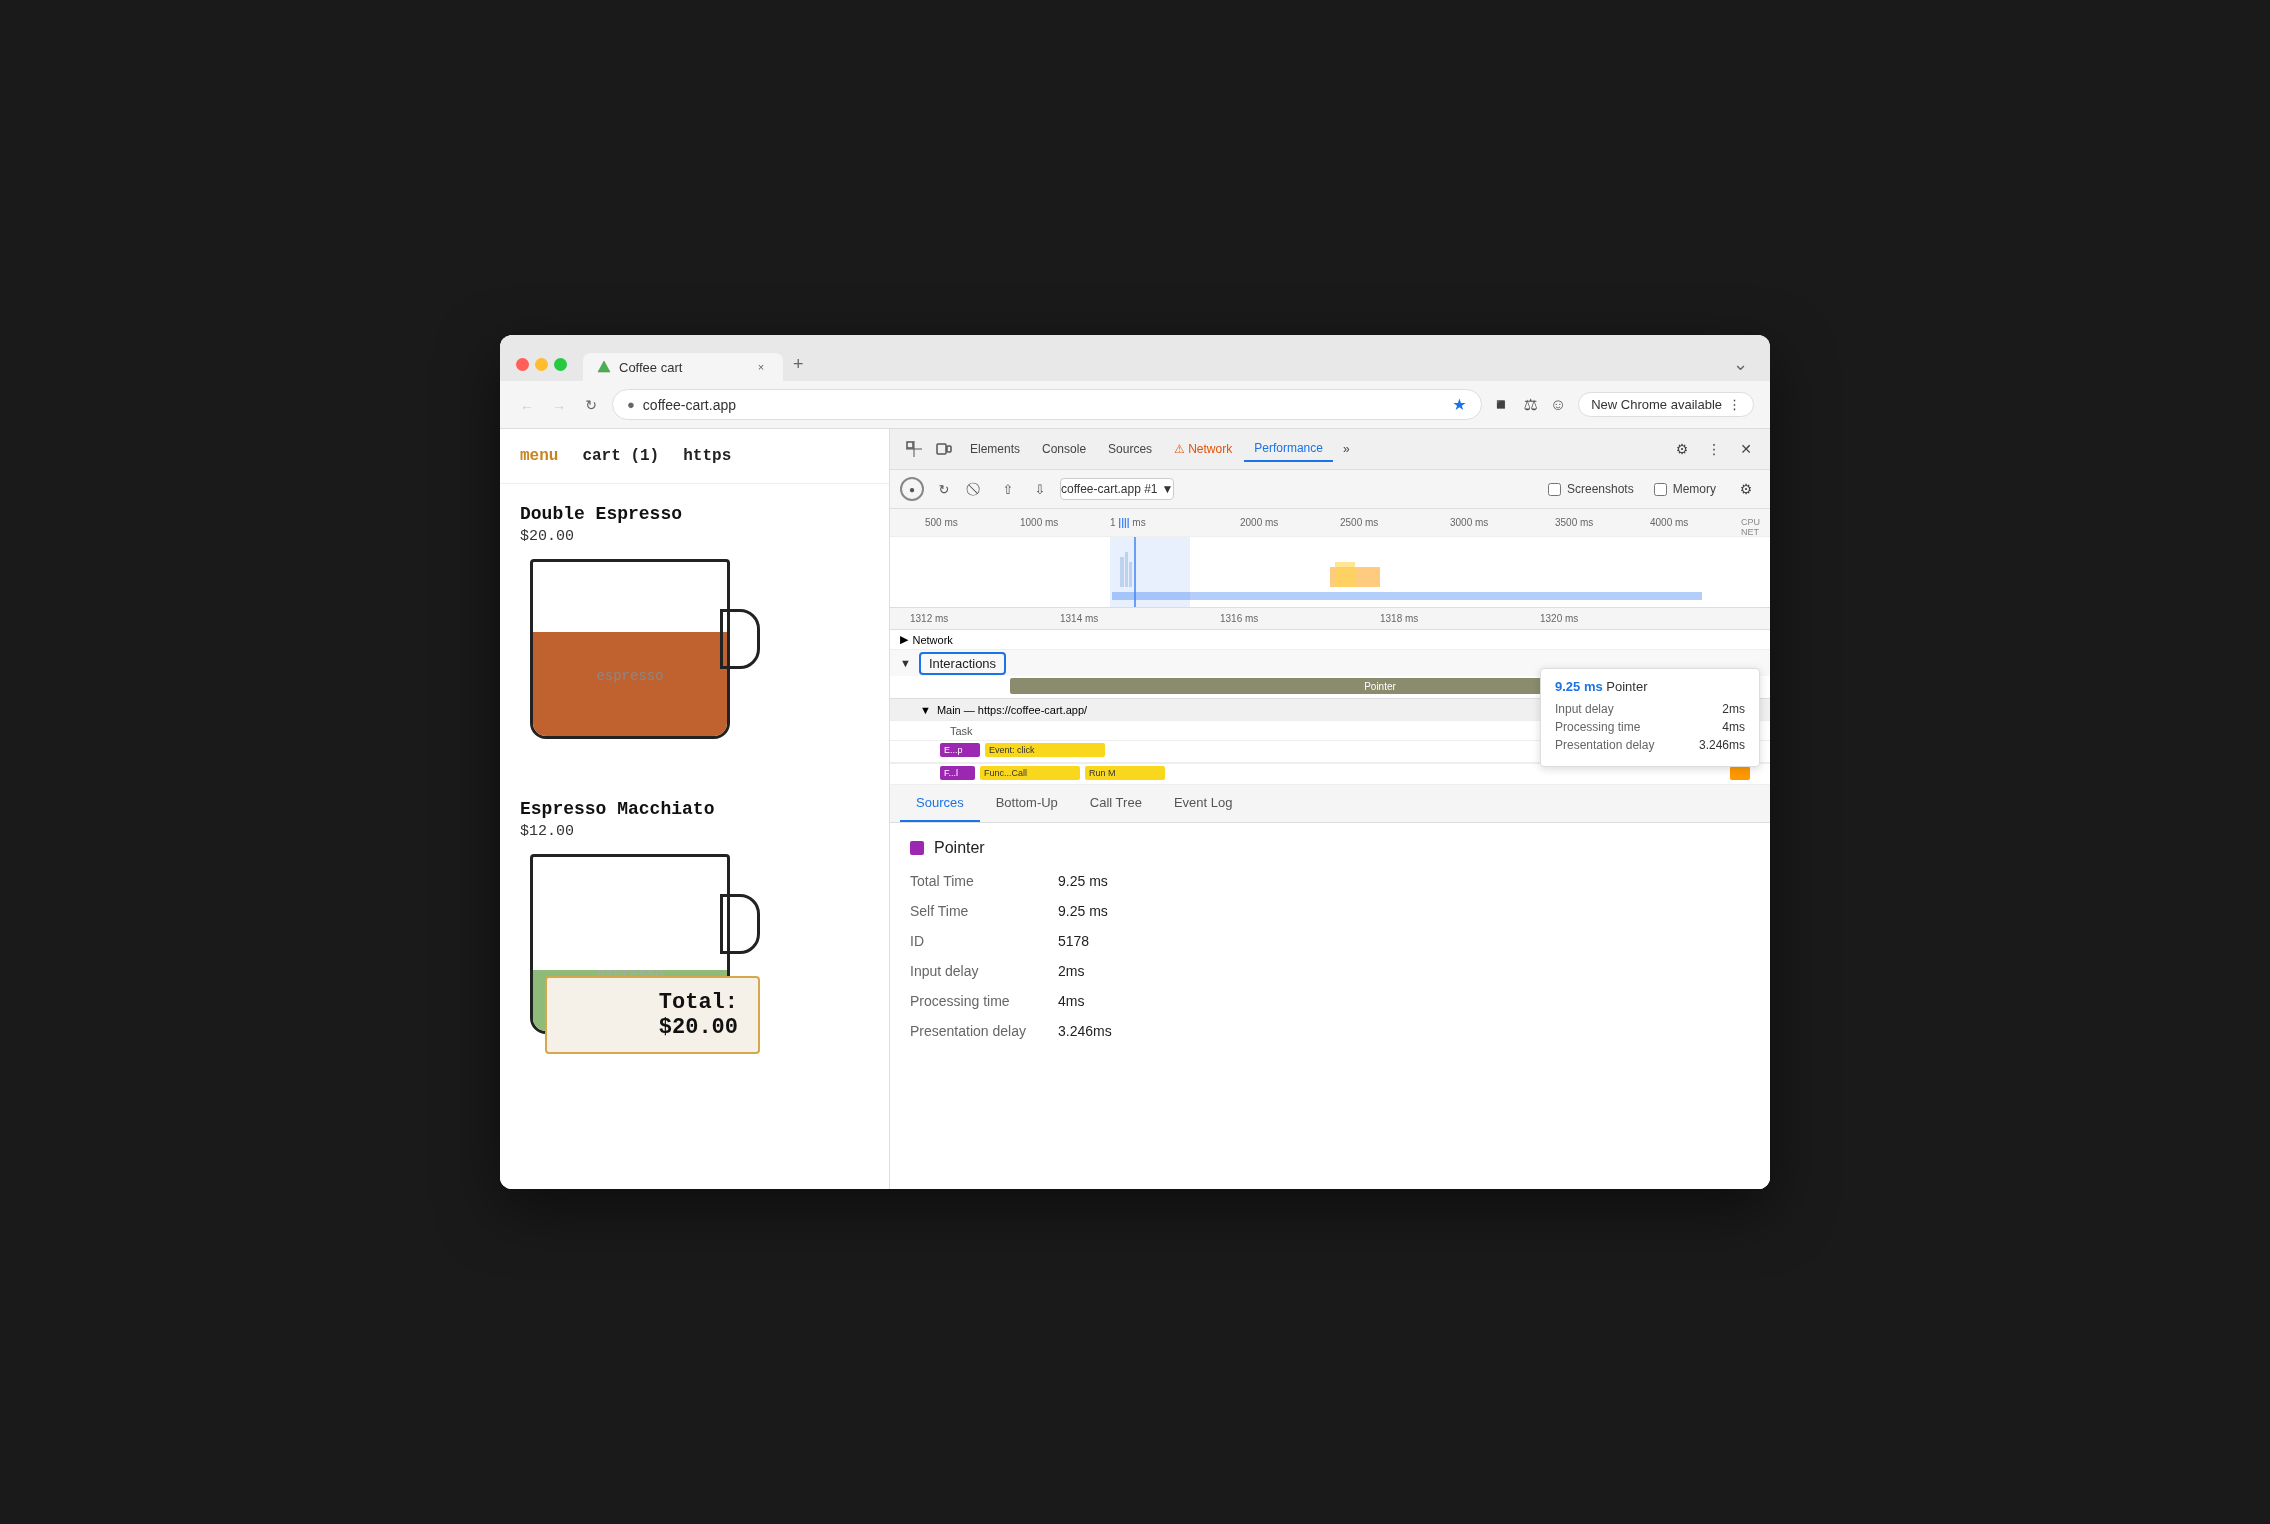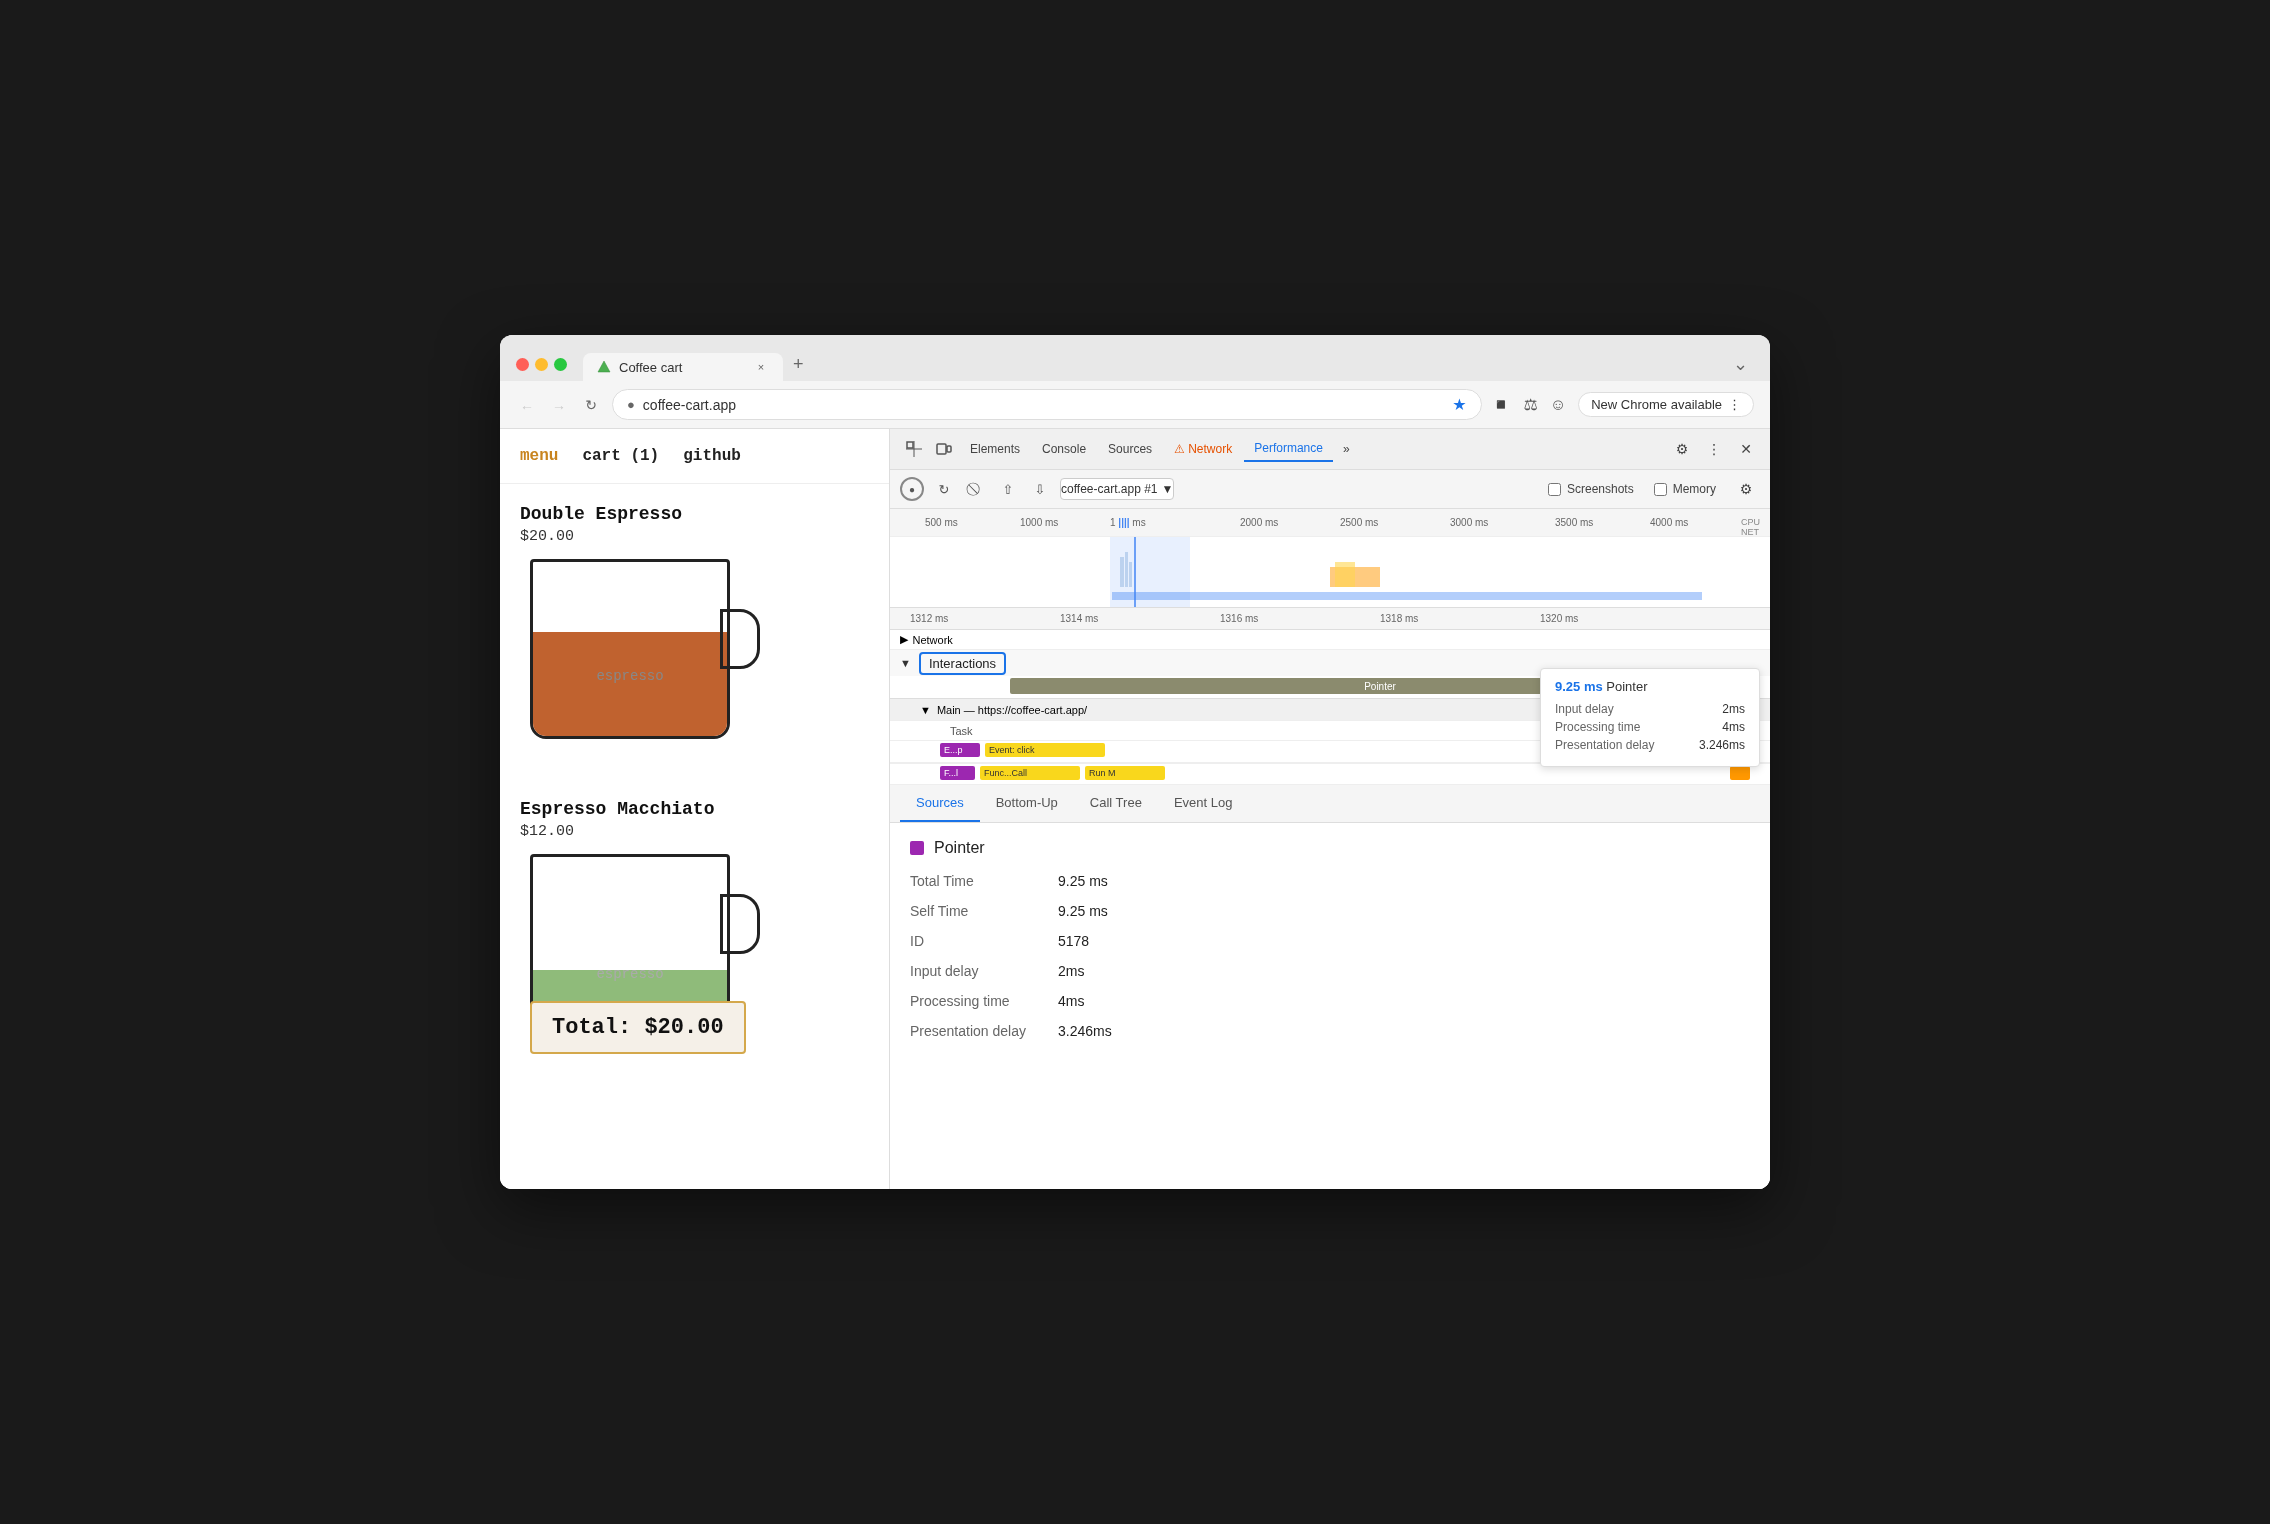--- a/index.html
+++ b/index.html
@@ -636,21 +636,21 @@
       </div>
     </div>
   </div>
 
   <div class="main-content">
 
     <div class="app-panel">
       <div class="app-nav">
         <span class="nav-menu">menu</span>
         <span class="nav-cart">cart (1)</span>
-        <span class="nav-github">github</span>
+        <span class="nav-github">https</span>
       </div>
       <div class="app-body">
 
         <div>
           <div class="product-name">Double Espresso</div>
           <div class="product-price">$20.00</div>
           <div class="coffee-cup">
             <div class="cup-body">
               <div class="cup-fill" style="background:#c0622f;height:60%;"></div>
               <div class="cup-label">espresso</div>
@@ -661,21 +661,21 @@
 
         <div class="product-item-2">
           <div class="product-name">Espresso Macchiato</div>
           <div class="product-price">$12.00</div>
           <div class="coffee-cup" style="height:200px;">
             <div class="cup-2-body">
               <div class="cup-2-fill" style="background:#8fbb7a;height:35%;"></div>
               <div class="cup-label" style="bottom:28%;color:#aaa;">espresso</div>
             </div>
             <div class="cup-handle" style="top:40px;"></div>
-            <div class="total-badge" style="position:absolute;bottom:0;left:10px;">Total: $20.00</div>
+            <div class="total-badge" style="position:absolute;bottom:0;left:25px;text-align:right;">Total: $20.00</div>
           </div>
         </div>
       </div>
     </div>
 
     <div class="devtools-panel">
 
       <div class="devtools-toolbar">
         <div class="dt-btn">
           <svg width="16" height="16" viewBox="0 0 16 16">

